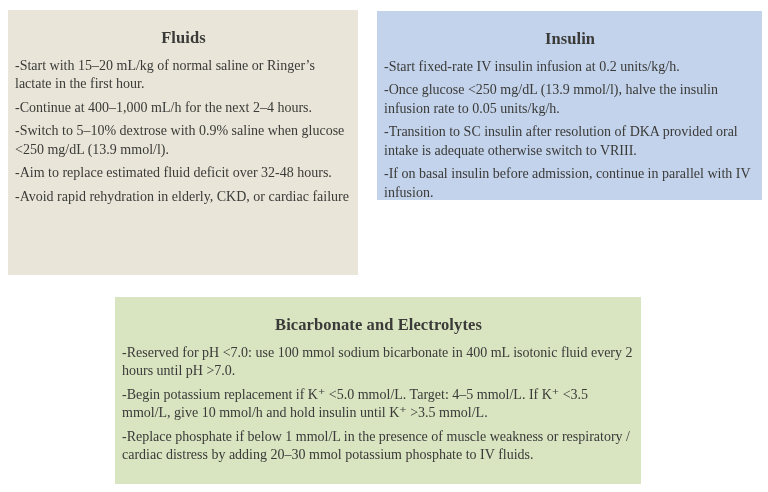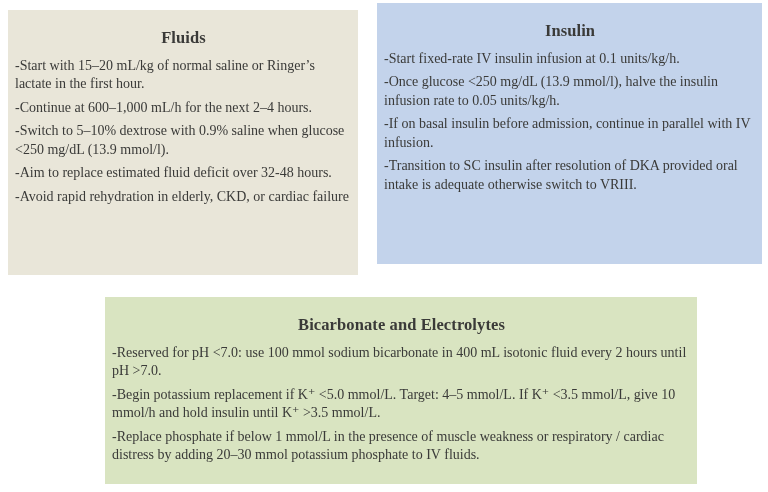--- a/index.html
+++ b/index.html
@@ -23,28 +23,28 @@
     overflow: hidden;
   }
   .box-fluids {
     left: 8px;
     top: 10px;
     width: 350px;
     height: 265px;
   }
   .box-insulin {
     left: 377px;
-    top: 3px;
+    top: 11px;
     width: 385px;
-    height: 261px;
+    height: 189px;
   }
   .box-bicarb {
-    left: 105px;
+    left: 115px;
     top: 297px;
-    width: 592px;
+    width: 526px;
     height: 187px;
   }
   .box-title {
     margin: 0 0 9px 0;
     font-size: 16.5px;
     font-weight: bold;
     text-align: center;
     letter-spacing: 0.1px;
   }
   .box p {
@@ -55,32 +55,32 @@
   }
 </style>
 </head>
 <body>
 
 <div class="canvas">
 
   <section class="box box-fluids" style="background-color: rgb(233, 230, 217);">
     <h2 class="box-title">Fluids</h2>
     <p>-Start with 15–20 mL/kg of normal saline or Ringer’s lactate in the first hour.</p>
-    <p>-Continue at 600–1,000 mL/h for the next 2–4 hours.</p>
+    <p>-Continue at 400–1,000 mL/h for the next 2–4 hours.</p>
     <p>-Switch to 5–10% dextrose with 0.9% saline when glucose &lt;250 mg/dL (13.9 mmol/l).</p>
     <p>-Aim to replace estimated fluid deficit over 32-48 hours.</p>
     <p>-Avoid rapid rehydration in elderly, CKD, or cardiac failure</p>
   </section>
 
   <section class="box box-insulin" style="background-color: rgb(195, 211, 235);">
     <h2 class="box-title">Insulin</h2>
-    <p>-Start fixed-rate IV insulin infusion at 0.1 units/kg/h.</p>
+    <p>-Start fixed-rate IV insulin infusion at 0.2 units/kg/h.</p>
     <p>-Once glucose &lt;250 mg/dL (13.9 mmol/l), halve the insulin infusion rate to 0.05 units/kg/h.</p>
+    <p>-Transition to SC insulin after resolution of DKA provided oral intake is adequate otherwise switch to VRIII.</p>
     <p>-If on basal insulin before admission, continue in parallel with IV infusion.</p>
-    <p>-Transition to SC insulin after resolution of DKA provided oral intake is adequate otherwise switch to VRIII.</p>
   </section>
 
   <section class="box box-bicarb" style="background-color: rgb(217, 228, 193);">
     <h2 class="box-title">Bicarbonate and Electrolytes</h2>
     <p>-Reserved for pH &lt;7.0: use 100 mmol sodium bicarbonate in 400 mL isotonic fluid every 2 hours until pH &gt;7.0.</p>
     <p>-Begin potassium replacement if K⁺ &lt;5.0 mmol/L. Target: 4–5 mmol/L. If K⁺ &lt;3.5 mmol/L, give 10 mmol/h and hold insulin until K⁺ &gt;3.5 mmol/L.</p>
     <p>-Replace phosphate if below 1 mmol/L in the presence of muscle weakness or respiratory / cardiac distress by adding 20–30 mmol potassium phosphate to IV fluids.</p>
   </section>
 
 </div>

